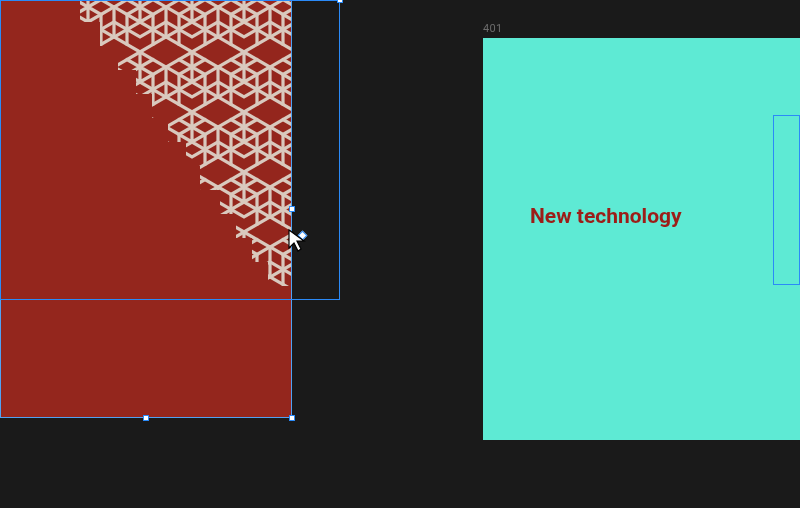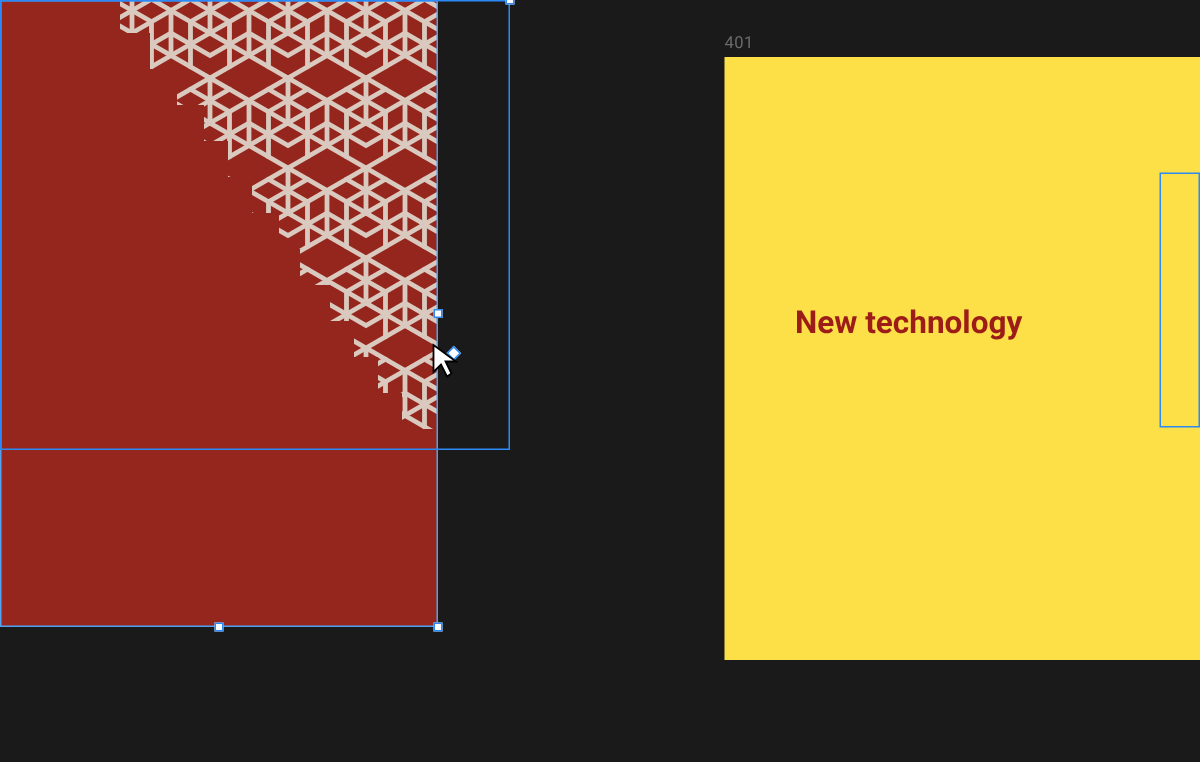--- a/index.html
+++ b/index.html
@@ -66,21 +66,21 @@
     .handle-bottom-right { bottom: -4px; right: -4px; }
     .handle-right-mid { right: -4px; top: calc(50% - 3px); }
 
     
     .artboard-right {
       position: absolute;
       left: 483px;
       top: 38px;
       width: 318px;
       height: 402px;
-      background: #fde047;
+      background: #5eead4;
     }
     .artboard-label {
       position: absolute;
       left: 483px;
       top: 22px;
       font-size: 11px;
       color: #6b6b6b;
       letter-spacing: 0.3px;
     }
     .text-subtitle {

